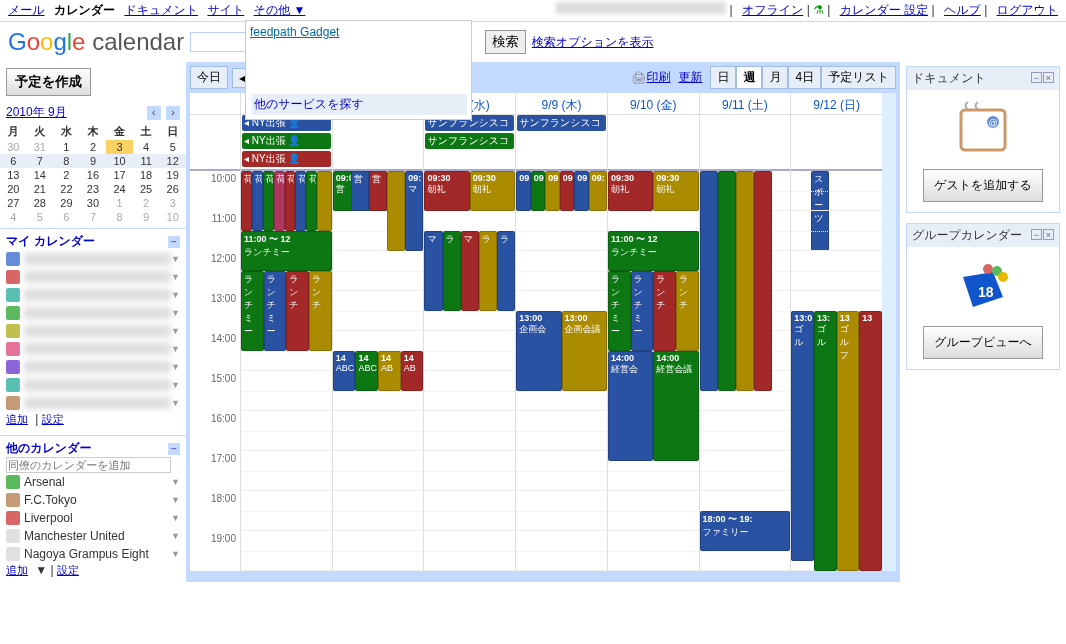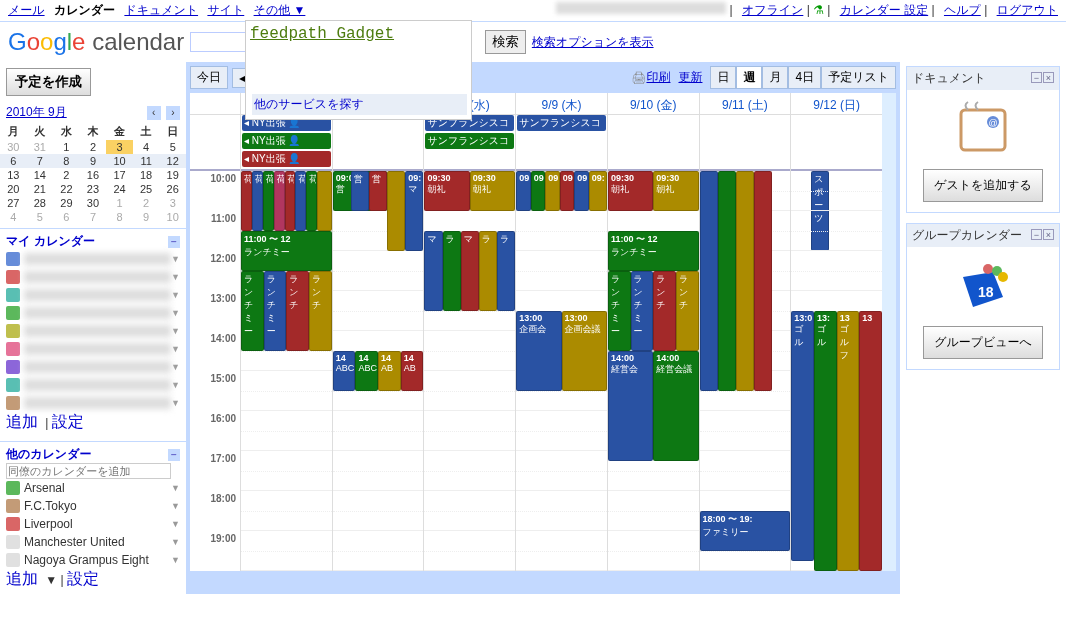--- a/index.html
+++ b/index.html
@@ -17,21 +17,21 @@
 .glogo { font-size: 24px; }
 .glogo .g1 { color: #1a73e8; }
 .glogo .g2 { color: #ea4335; }
 .glogo .g3 { color: #fbbc04; }
 .glogo .g4 { color: #1a73e8; }
 .glogo .g5 { color: #34a853; }
 .glogo .g6 { color: #ea4335; }
 .glogo .cal { color: #555; font-weight: normal; }
 .searchbox { border: 1px solid #bcf; width: 56px; height: 20px; }
 .dropdown-panel { position: absolute; left: 245px; top: -2px; width: 227px; height: 100px; border: 1px solid #ccc; background: #fff; z-index: 100; padding: 4px; }
-.dropdown-panel .dp-title { color: #4d7c0f; text-decoration: underline; font-size: 16px; font-family: Liberation Mono, monospace; }
+.dropdown-panel .dp-title { color: #0369a1; text-decoration: underline; font-size: 12px; }
 .dropdown-panel .dp-footer { position: absolute; bottom: 4px; left: 6px; color: #0000cc; background: #e8eef7; width: 215px; padding: 2px; }
 .search-btn { border: 1px solid #999; background: #eee; padding: 2px 6px; }
 .search-opt { color: #0000cc; text-decoration: underline; }
 
 
 .main { display: flex; }
 .sidebar { width: 186px; flex-shrink: 0; }
 .calarea { flex: 1; background: #c3d9ff; padding: 0; position: relative; }
 .rightbar { width: 166px; flex-shrink: 0; padding: 4px 6px; }
 
@@ -47,35 +47,35 @@
 .minical .thisweek td { background: #e8eef7; }
 .minical .today { background: #fad163; }
 
 .section { padding: 4px 6px; border-top: 1px solid #c3d9ff; margin-top: 4px; }
 .section-title { color: #0000cc; font-weight: bold; display: flex; justify-content: space-between; align-items: center; }
 .collapse-icon { width: 12px; height: 12px; background: #c3d9ff; display: inline-block; text-align: center; font-size: 10px; line-height: 12px; color: #66c; }
 .callist-item { display: flex; align-items: center; padding: 2px 0; font-size: 12px; }
 .color-swatch { width: 14px; height: 14px; margin-right: 4px; border-radius: 2px; }
 .callist-item .label { flex: 1; overflow: hidden; white-space: nowrap; text-overflow: ellipsis; }
 .dropdown-arrow { color: #999; font-size: 9px; }
-.addlinks a { color: #0000cc; margin-right: 4px; font-size: 16px; }
+.addlinks a { color: #0000cc; text-decoration: underline; margin-right: 4px; font-size: 11px; }
 .other-input { width: 95%; border: 1px solid #ccc; font-size: 11px; padding: 1px; color: #999; }
 
 
 .caltoolbar { display: flex; justify-content: space-between; align-items: center; padding: 4px; }
 .caltoolbar .left { display: flex; gap: 4px; align-items: center; }
 .caltoolbar .right { display: flex; gap: 0; align-items: center; }
 .tbtn { border: 1px solid #a3bde2; background: #e8eef7; padding: 2px 6px; font-size: 12px; }
 .tbtn.active { background: #fff; font-weight: bold; }
 .print-link, .refresh-link { color: #0000cc; text-decoration: underline; margin-right: 8px; }
 .print-icon { color: #888; }
 
 
 .calgrid { background: #fff; margin: 0 4px; display: flex; }
-.timecol { width: 50px; flex-shrink: 0; font-weight: bold; }
+.timecol { width: 50px; flex-shrink: 0; }
 .daycol { flex: 1; border-left: 1px solid #ddd; position: relative; min-width: 0; }
 .dayheader { text-align: center; padding: 4px 0; color: #1155cc; font-size: 12px; background: #fff; border-bottom: 1px solid #ddd; height: 22px; }
 .dayheader.weekend { background: #fff; }
 .allday-section { border-bottom: 2px solid #aac; }
 .allday-row { height: 18px; position: relative; }
 .allday-event { position: absolute; height: 16px; font-size: 10px; color: #fff; padding: 1px 2px; overflow: hidden; white-space: nowrap; border-radius: 2px; }
 .hour-row { height: 40px; border-bottom: 1px solid #eee; position: relative; }
 .hour-row.half::after { content: ''; position: absolute; top: 20px; left: 0; right: 0; border-top: 1px dotted #eee; }
 .hour-label { font-size: 10px; color: #666; text-align: right; padding-right: 4px; padding-top: 2px; height: 40px; }
 .timed-area { position: relative; }

